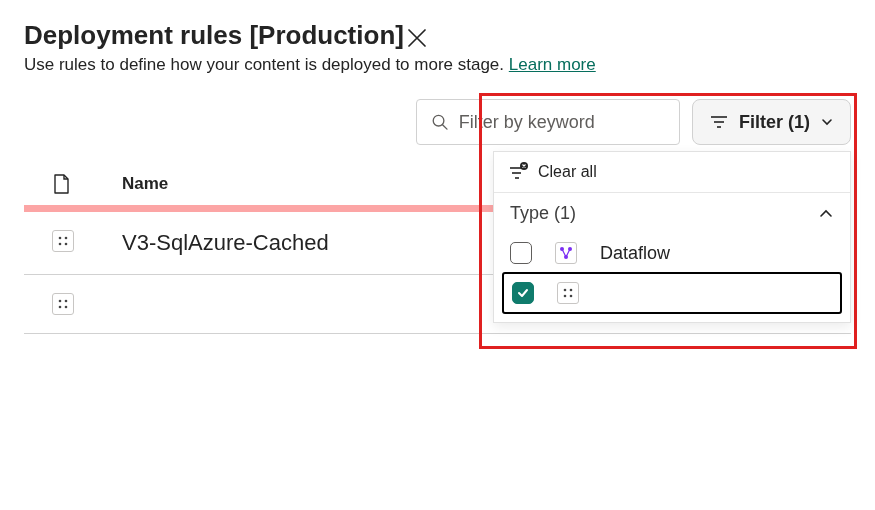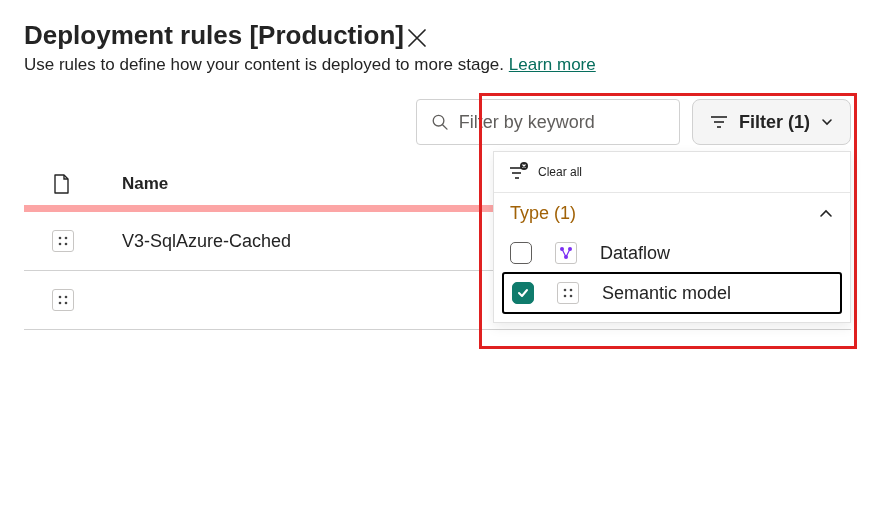--- a/index.html
+++ b/index.html
@@ -41,27 +41,27 @@
     position: absolute;
     top: 52px; right: 0;
     width: 358px;
     background: #fff;
     border: 1px solid #e1e1e1;
     box-shadow: 0 4px 12px rgba(0,0,0,0.08);
     z-index: 5;
   }
   .clear-row {
     display: flex; align-items: center; gap: 10px;
-    padding: 10px 14px; font-size: 12px;
+    padding: 10px 14px; font-size: 16px;
     border-bottom: 1px solid #e6e6e6;
     cursor: pointer;
   }
   .type-hdr {
     display: flex; align-items: center; justify-content: space-between;
-    padding: 10px 16px; font-size: 18px; color: #a16207;
+    padding: 10px 16px; font-size: 18px; color: #404040;
   }
   .opts { padding: 0 8px 8px 8px; }
   .opt-row {
     display: flex; align-items: center; gap: 23px;
     padding: 8px 8px; font-size: 18px; border-radius: 3px;
   }
   .opt-row.sel {
     border: 2px solid #000;
   }
   .cb {
@@ -86,24 +86,24 @@
   }
   
   .tbl-head {
     display: flex; align-items: center;
     padding: 10px 12px 10px 28px;
     border-bottom: 7px solid #fca5a5;
     font-size: 17px; font-weight: 600;
   }
   .col-icon { width: 70px; display: flex; justify-content: flex-start; }
   .row {
-    display: flex; align-items: center;
+    display: flex; align-items: flex-start;
     padding: 18px 12px 18px 28px;
     border-bottom: 1px solid #d1d1d1;
-    font-size: 18px;
+    font-size: 22px;
   }
   .row .col-icon { width: 70px; }
   
   svg { display: block; }
 </style>
 </head>
 <body>
 
 <div class="hdr">
   <h1>Deployment rules [Production]</h1>
@@ -181,21 +181,20 @@
             </svg>
         </span>
         <span class="miniicon">
           <svg width="14" height="14" viewBox="0 0 14 14">
               <circle cx="4" cy="4" r="1.3" fill="#444"></circle>
               <circle cx="10" cy="4" r="1.3" fill="#444"></circle>
               <circle cx="4" cy="10" r="1.3" fill="#444"></circle>
               <circle cx="10" cy="10" r="1.3" fill="#444"></circle>
             </svg>
         </span>
-        <span>Semantic model</span>
       </div>
     </div>
   </div>
 </div>
 
 <div class="tbl-head">
   <span class="col-icon">
     <svg width="18" height="22" viewBox="0 0 18 22">
         <path d="M3 2 H12 L16 6 V20 H3 Z" fill="none" stroke="#242424" stroke-width="1.4" stroke-linejoin="round"></path>
         <path d="M12 2 V6 H16" fill="none" stroke="#242424" stroke-width="1.4"></path>

